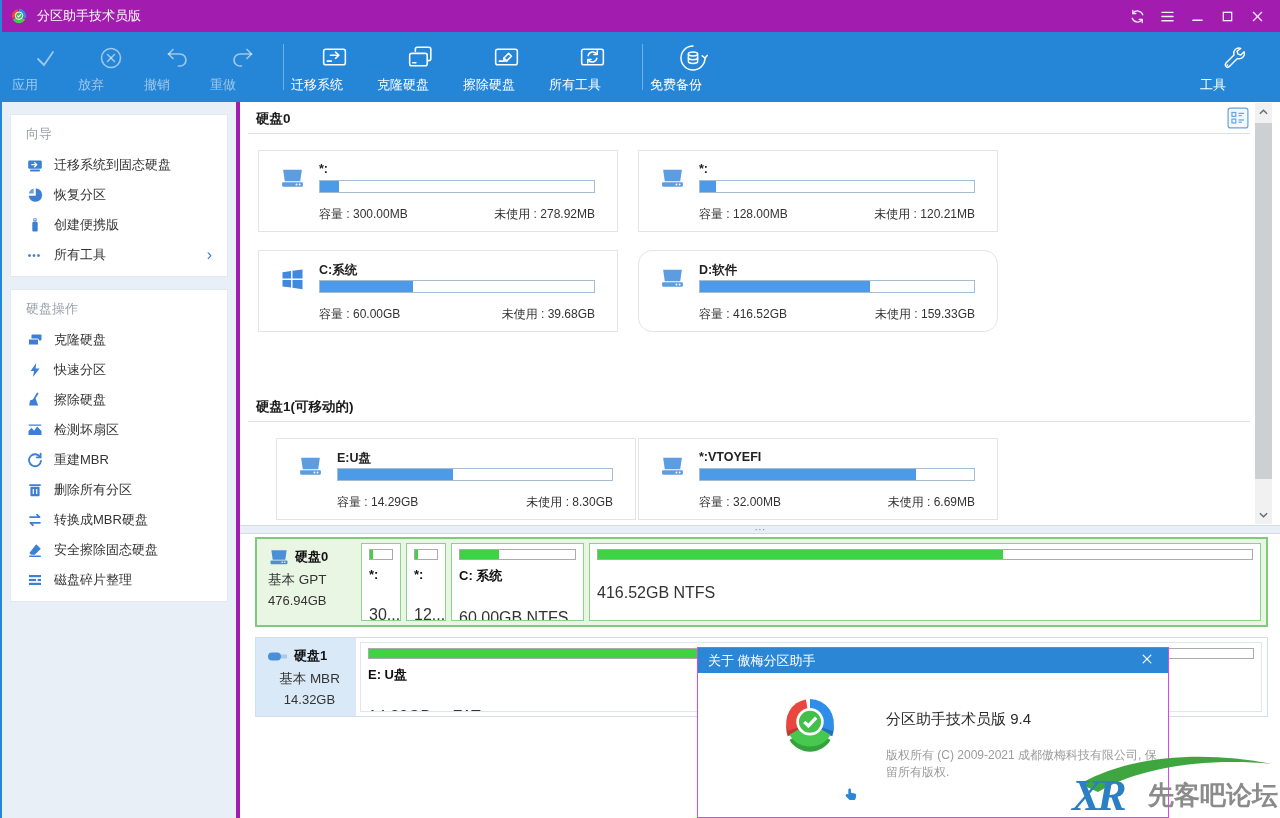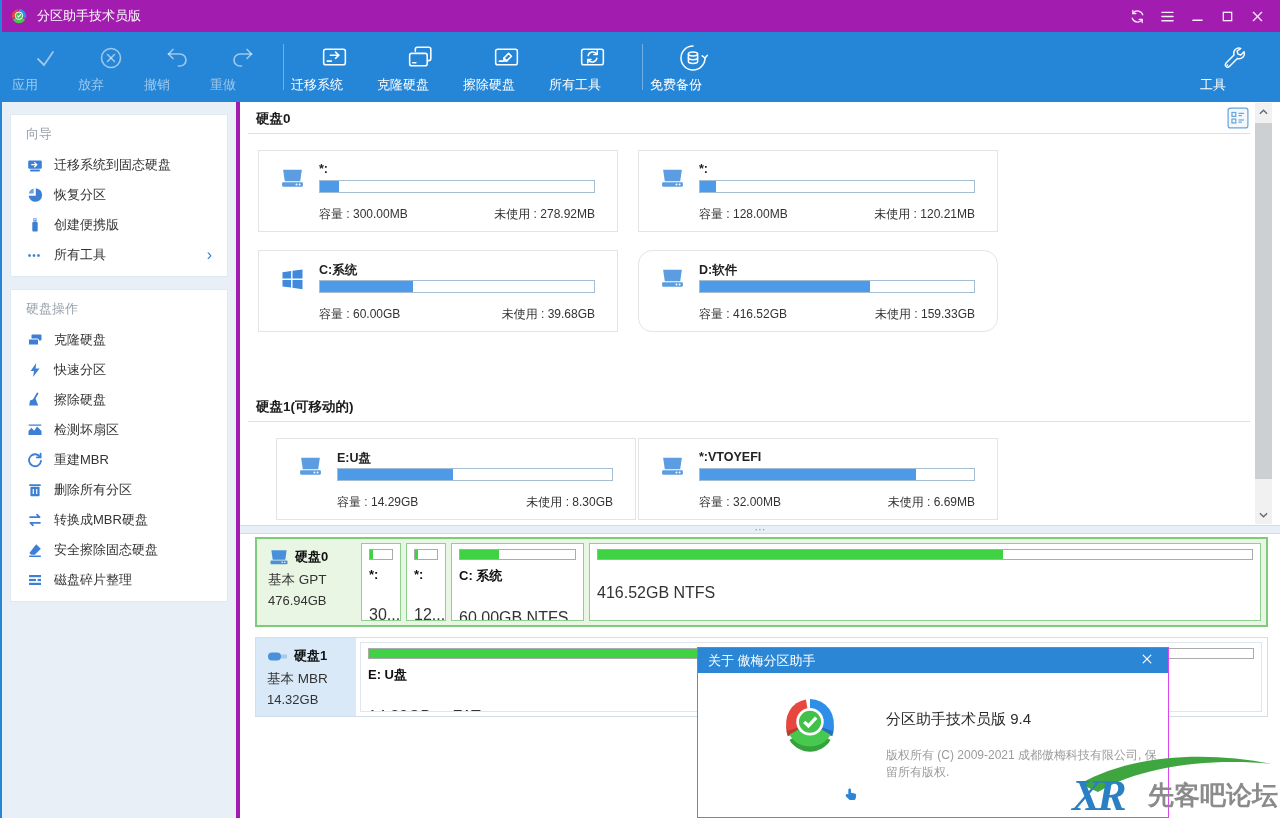--- a/index.html
+++ b/index.html
@@ -54,21 +54,21 @@
   .vs-thumb { position:absolute; left:0; top:20px; width:17px; height:356px; background:#cdd0d3; cursor:pointer; }
 
   
   .splitter { position:absolute; top:423px; left:0; right:0; height:9px; background:#e9eff6; border-top:1px solid #d3dce6; border-bottom:1px solid #d3dce6; text-align:center; color:#8796a8; font-size:11px; line-height:6px; cursor:row-resize; }
   .bottom { position:absolute; top:432px; left:0; right:0; bottom:0; background:#fff; }
 
   .disk-row { position:absolute; left:15px; right:12px; display:flex; }
   .disk-row.selected { top:3px; height:90px; border:2px solid #7ecb7e; background:#e9f6e3; }
   .disk-row.plain { top:103px; height:80px; border:1px solid #d4dee9; background:#fff; }
   .disk-info { width:100px; flex:none; padding:9px 4px 0 11px; }
-  .disk-row.plain .disk-info { background:#d9e9f8; }
+  .disk-row.plain .disk-info { background:#d9e9f8;text-align:center; }
   .disk-info .d-line1 { display:flex; align-items:center; font-weight:bold; font-size:13px; color:#111; }
   .disk-info .d-line1 svg { margin-right:5px; }
   .disk-info .d-line2 { margin-top:5px; font-size:13.5px; color:#333; }
   .disk-info .d-line3 { margin-top:4px; font-size:13px; color:#333; }
   .disk-parts { flex:1; display:flex; gap:5px; padding:4px 5px 4px 4px; min-width:0; }
   .pblock { background:#fff; border:1px solid #8fd08f; padding:5px 7px 0; overflow:hidden; cursor:pointer; }
   .disk-row.plain .pblock { border:1px solid #dfe6ee; }
   .pblock .mbar { height:11px; border:1px solid #ababab; background:#fff; margin-bottom:7px; }
   .pblock .mfill { height:100%; background:#3fd244; }
   .pblock .mlabel { font-weight:bold; font-size:13px; color:#111; white-space:nowrap; }

